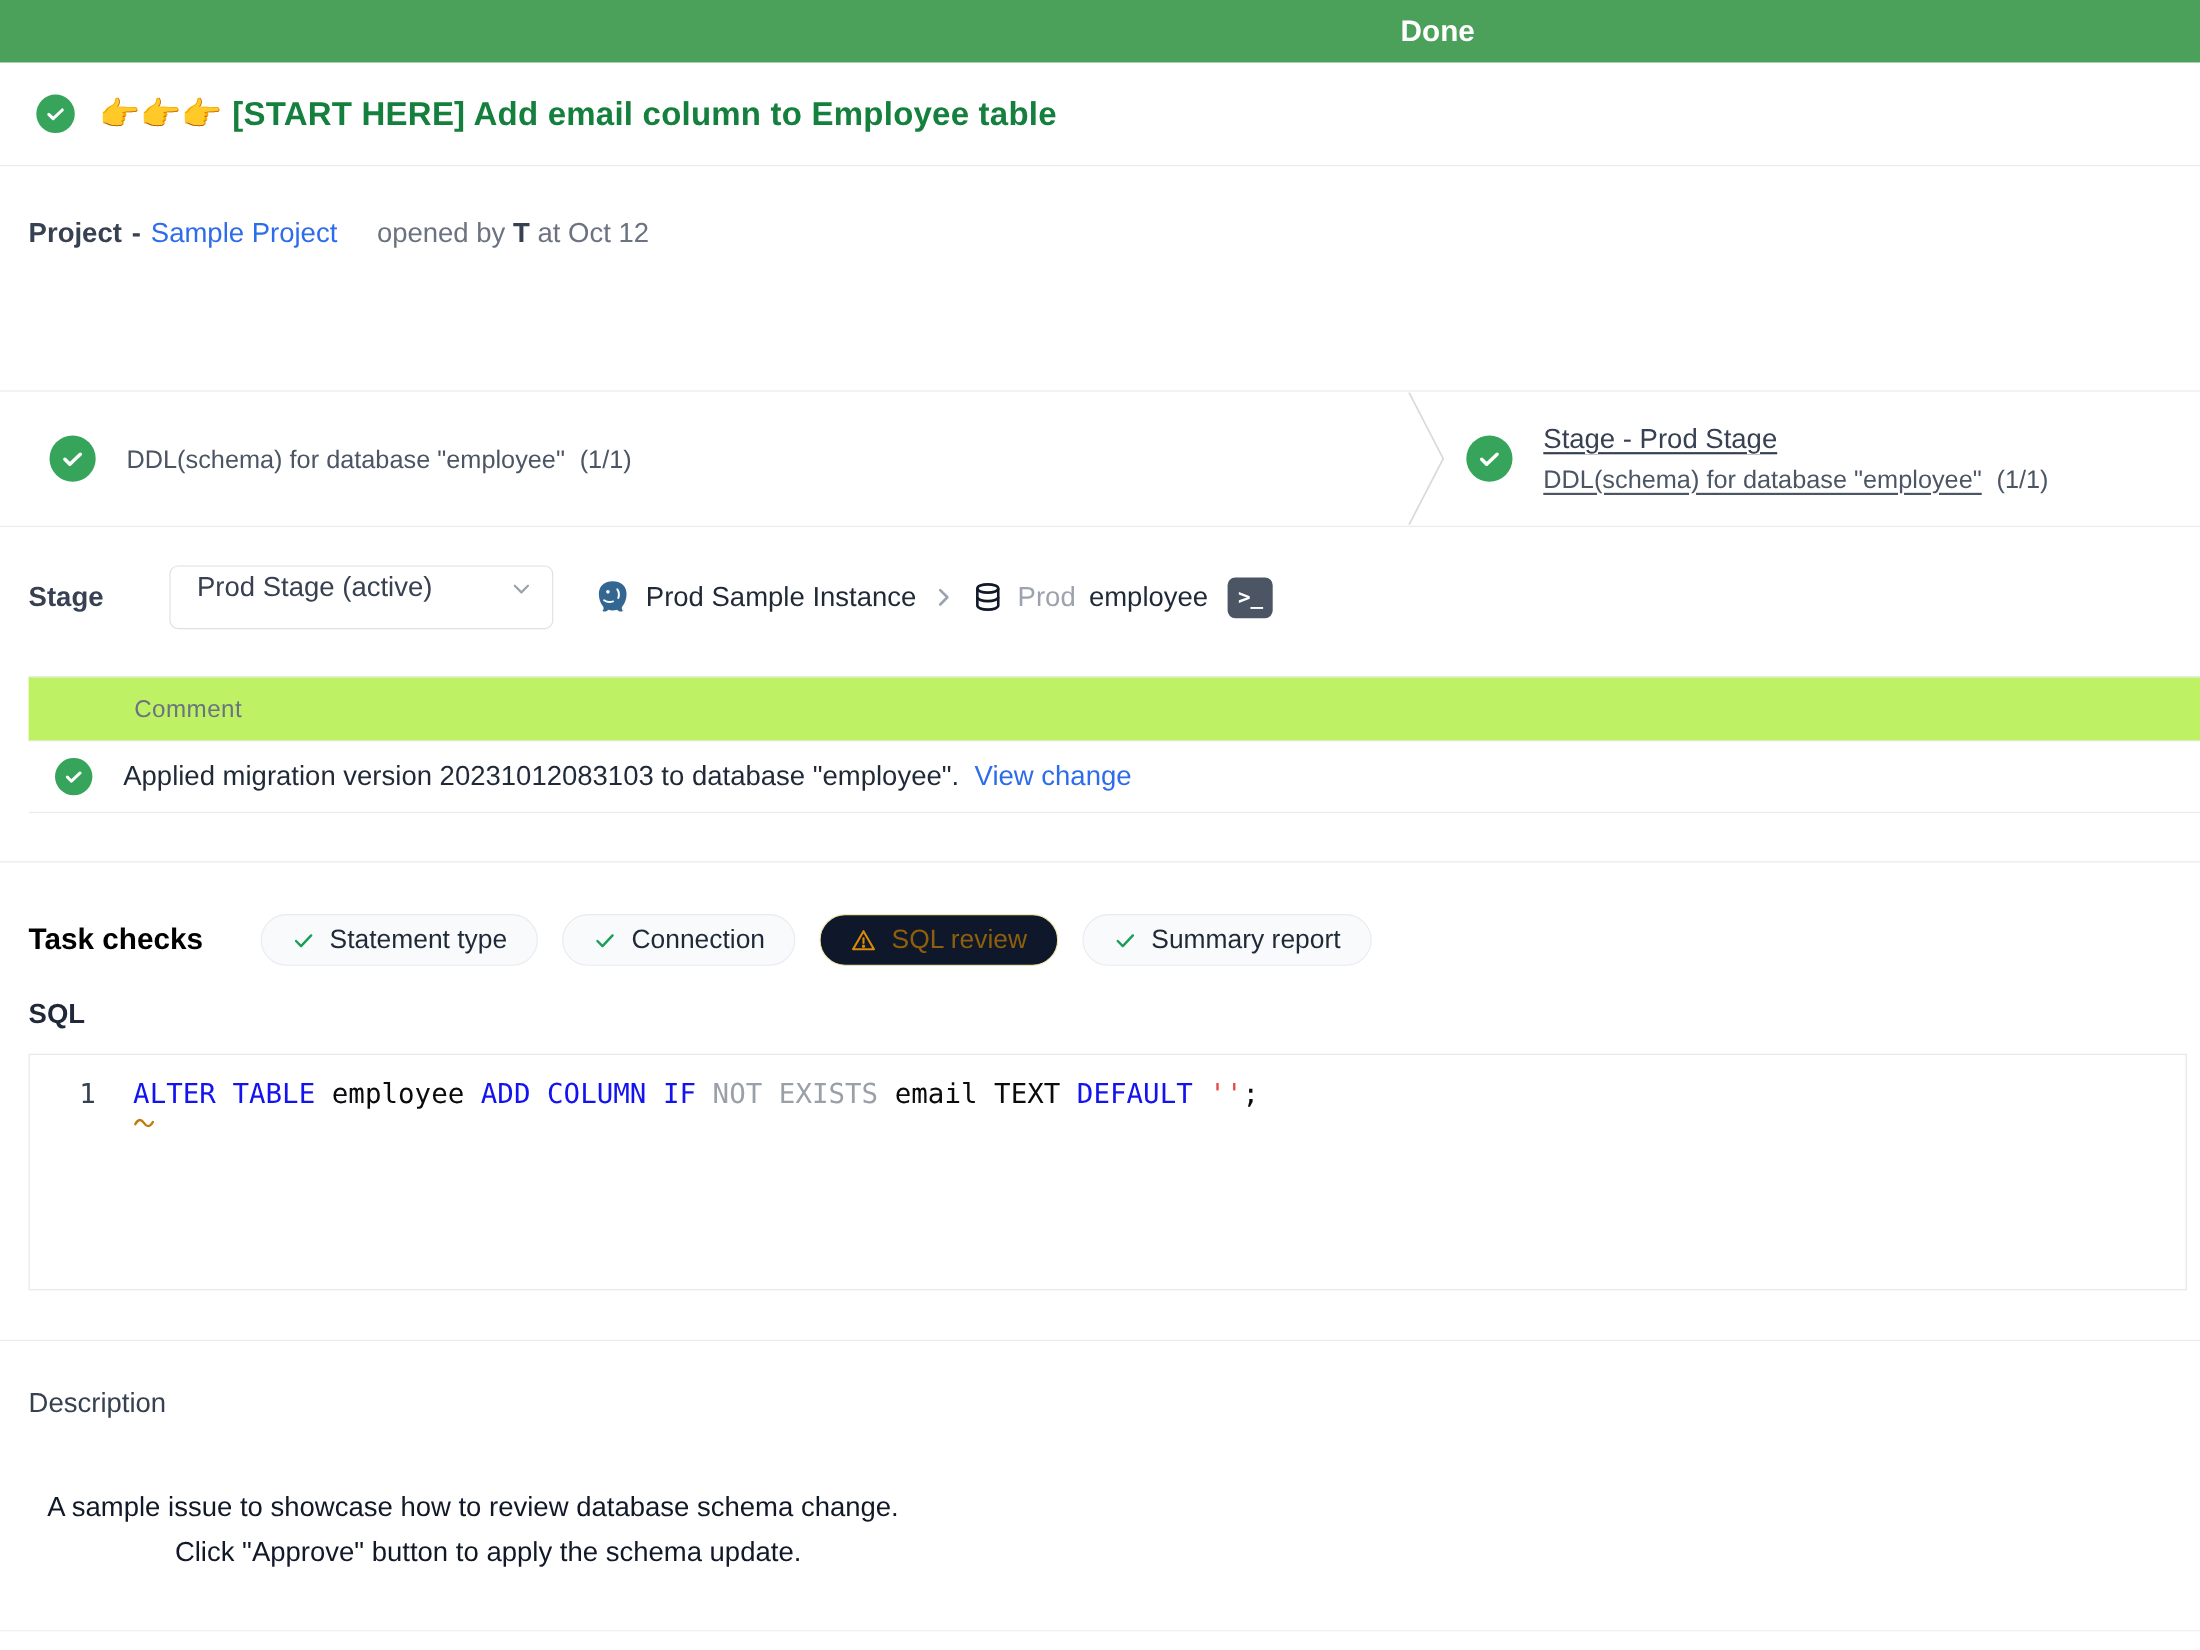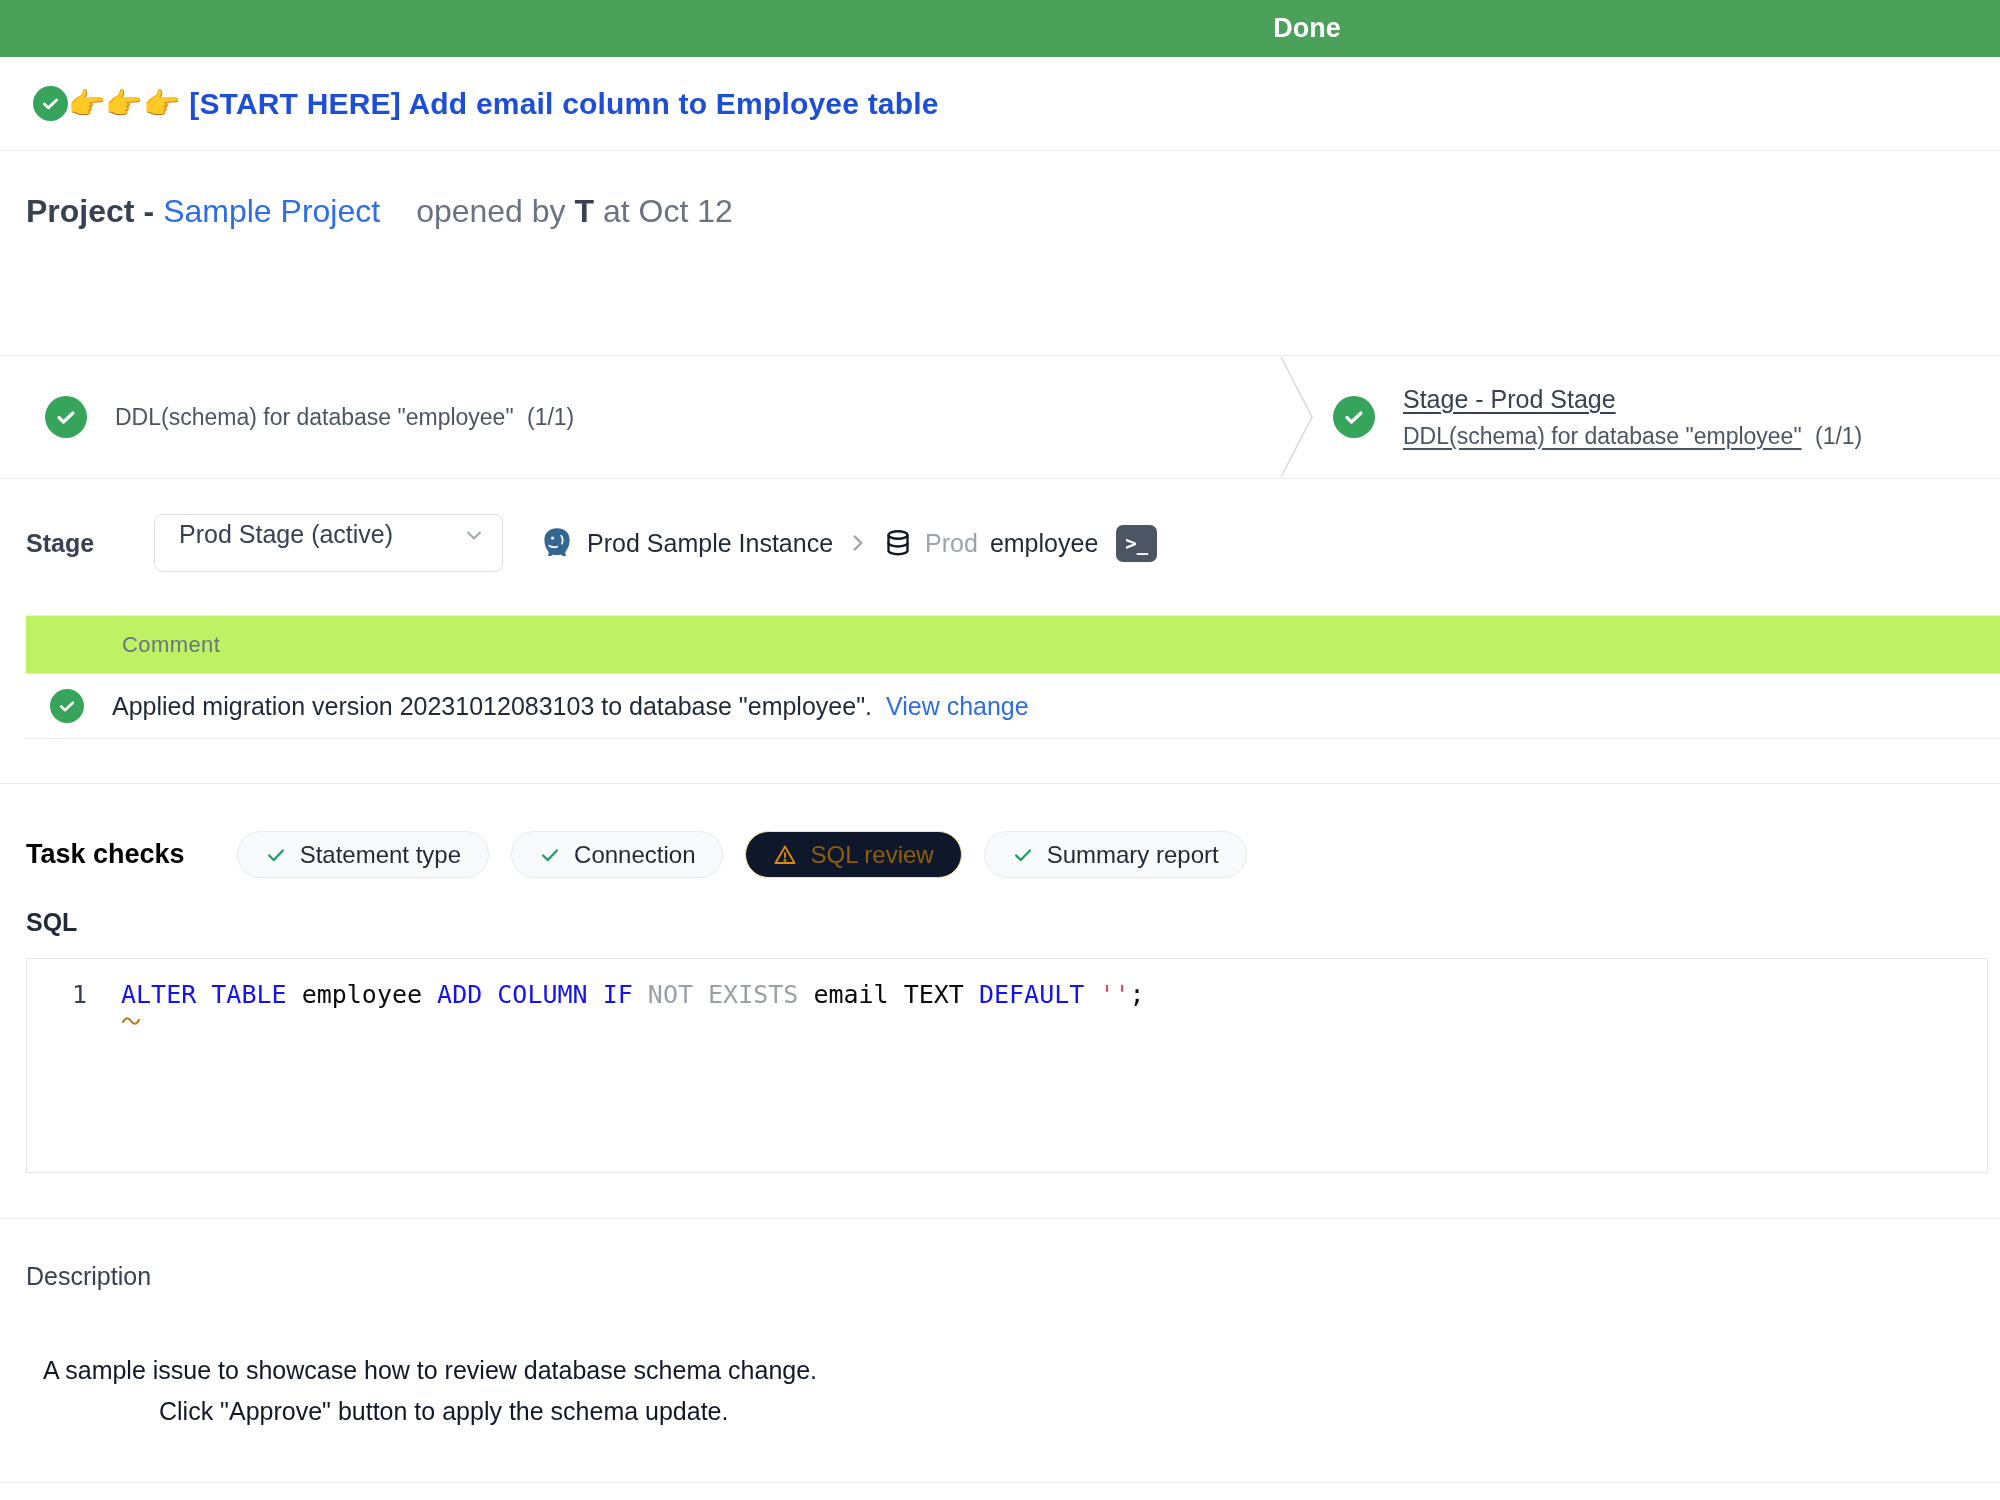--- a/index.html
+++ b/index.html
@@ -16,24 +16,24 @@
     background:repeating-linear-gradient(90deg,#b3bac3 0 18px,transparent 18px 29px); opacity:.75; }
 
   
   .title-row { position:absolute; top:57px; left:0; width:2000px; height:94px;
     display:flex; align-items:center; padding-left:33px; border-bottom:1px solid #e7e9ec; background:#fff; }
   .check-circle { border-radius:50%; background:#37A45C; display:inline-flex; align-items:center; justify-content:center; flex:none; }
   .check-circle svg { display:block; }
   .cc-34 { width:35px; height:35px; }
   .cc-40 { width:42px; height:42px; }
   .cc-30 { width:34px; height:34px; }
-  .issue-title { font-size:30px; font-weight:700; color:#1d4ed8; letter-spacing:.2px; }
-
-  
-  .project-row { position:absolute; top:186px; left:26px; height:44px; display:flex; align-items:flex-end; font-size:32px; }
+  .issue-title { margin-left:22px; font-size:30px; font-weight:700; color:#15803d; letter-spacing:.2px; }
+
+  
+  .project-row { position:absolute; top:198px; left:26px; height:44px; display:flex; align-items:flex-start; font-size:25px; }
   .project-label { font-weight:600; color:#374151; }
   .project-sep { margin:0 9px; font-weight:600; color:#374151; }
   .link { color:#2D6CEA; text-decoration:none; cursor:pointer; }
   .opened-group { margin-left:36px; color:#6b7280; }
   .opened-user { color:#374151; font-weight:600; }
 
   
   .stage-strip { position:absolute; top:355px; left:0; width:2000px; height:124px;
     border-top:1px solid #e7e9ec; border-bottom:1px solid #e7e9ec; background:#fff; }
   .stage-block { position:absolute; top:0; height:100%; display:flex; align-items:center; }

